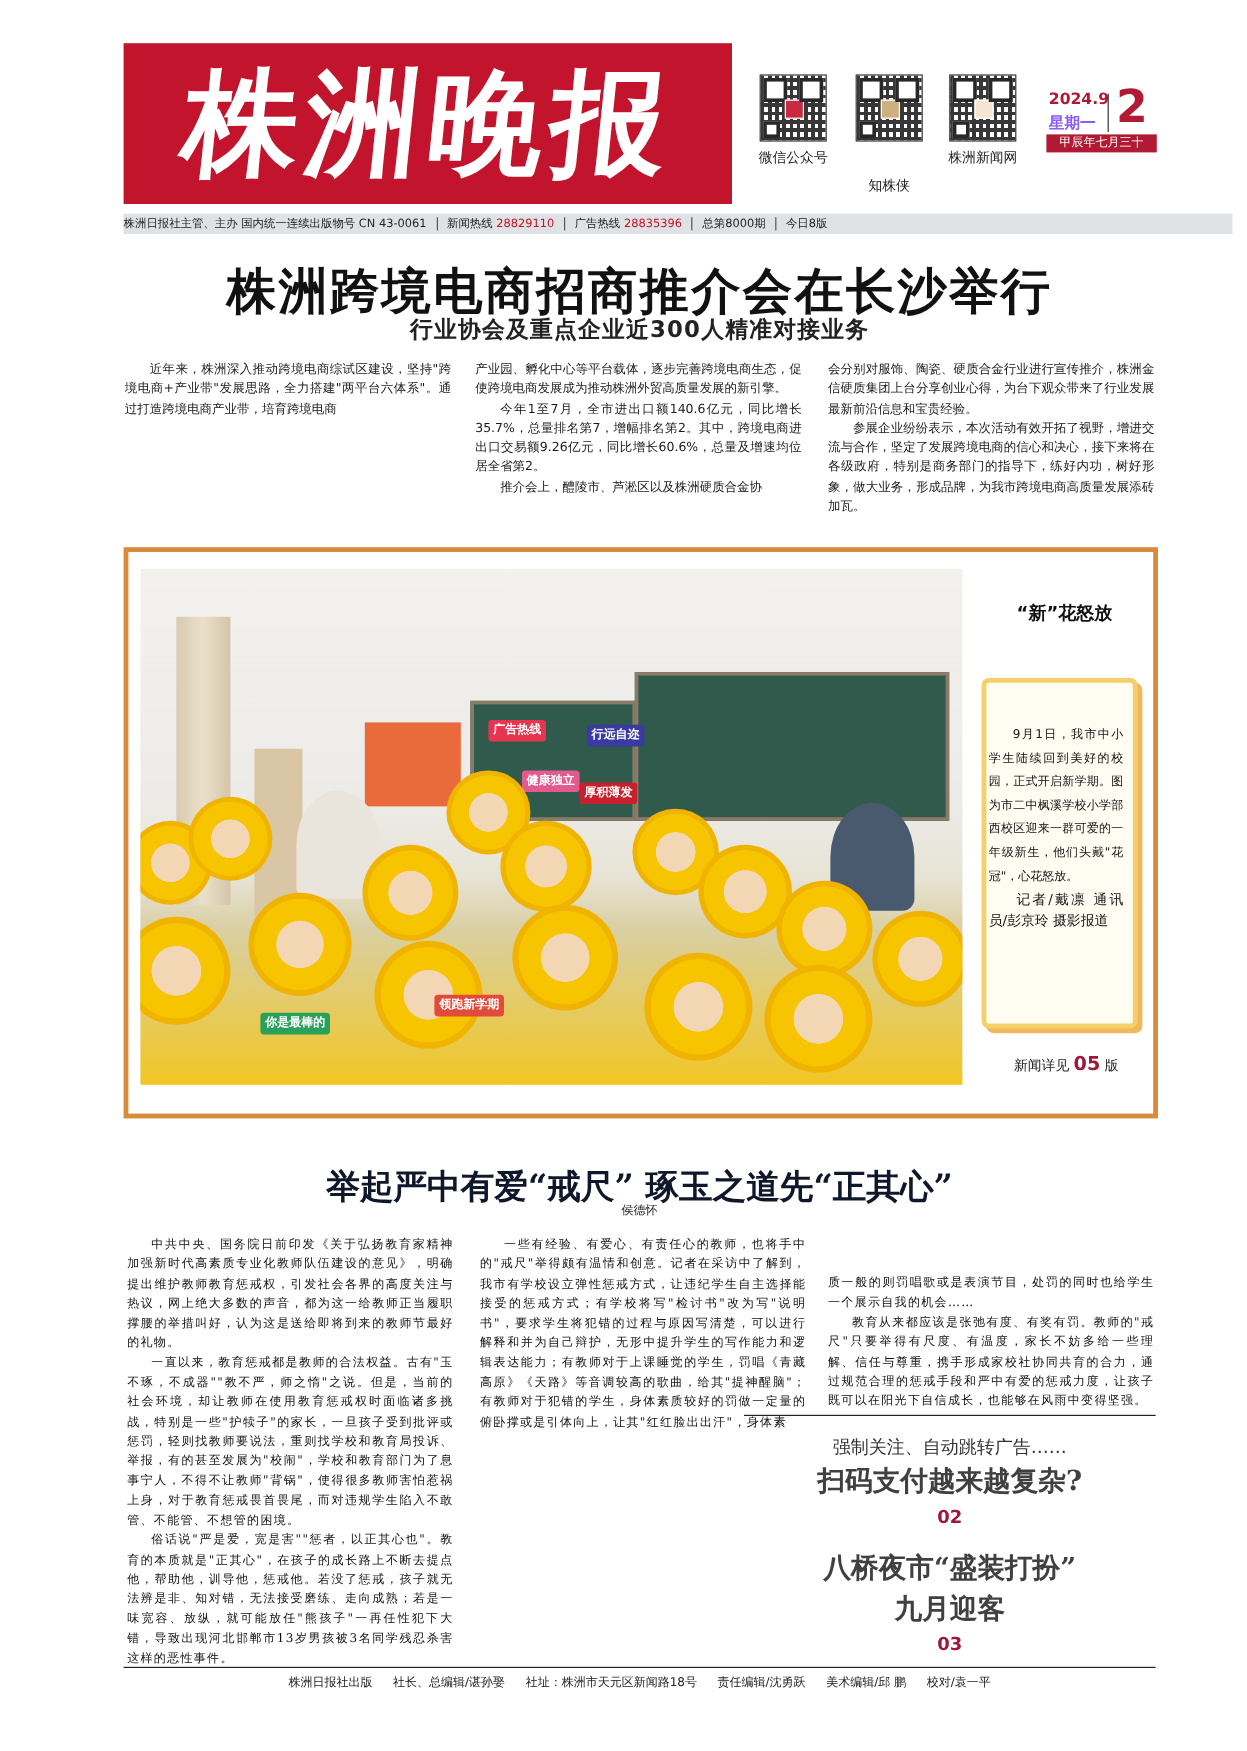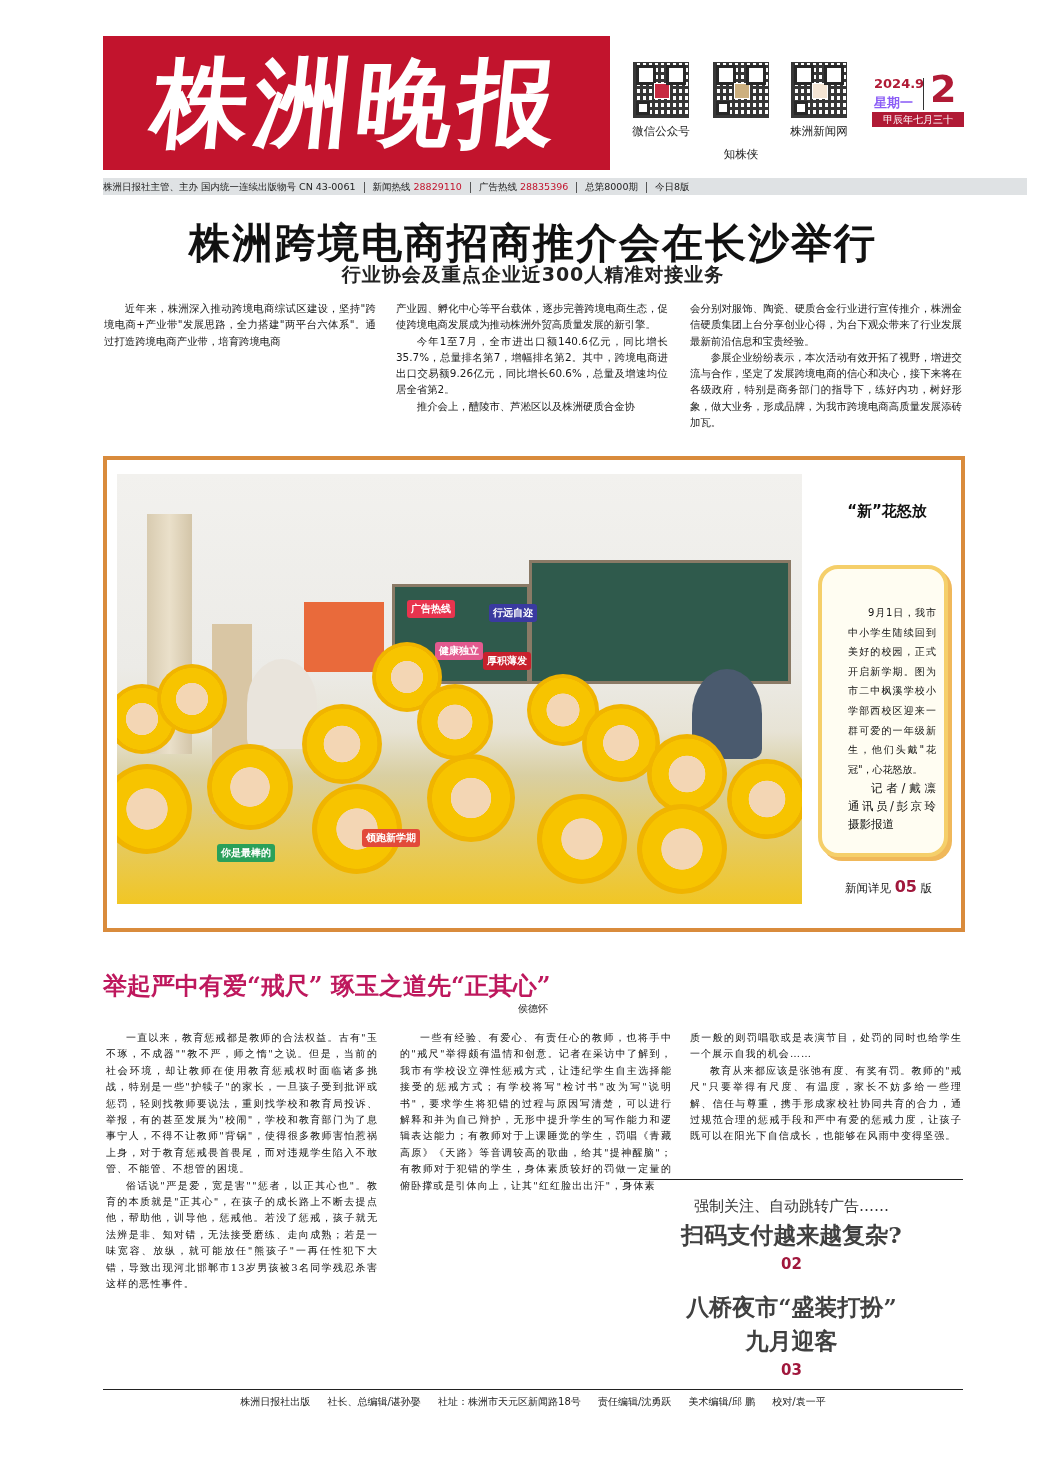--- a/index.html
+++ b/index.html
@@ -48,32 +48,32 @@
   .photo .wall-board-l { position:absolute; left:275px; top:110px; width:138px; height:100px; background:#2f5a4c; border:3px solid #8a7a66; }
   .photo .wall-board-r { position:absolute; left:412px; top:86px; width:262px; height:124px; background:#2f5a4c; border:3px solid #8a7a66; }
   .photo .poster { position:absolute; left:187px; top:128px; width:80px; height:70px; background:#e96a3b; }
   .photo .door { position:absolute; left:95px; top:150px; width:40px; height:190px; background:#d9c6a4; }
   .photo .curtain { position:absolute; left:30px; top:40px; width:45px; height:240px; background:linear-gradient(90deg,#d8cbb0,#eae0ca,#d3c5a8); }
   .photo .sign { position:absolute; height:18px; color:#fff; font-size:10px; font-weight:bold; line-height:18px; padding:0 4px; border-radius:3px; }
   .photo .sunflower { position:absolute; border-radius:50%; background:radial-gradient(circle, #f3d6b4 0 32%, #f7c400 33% 62%, #f0b400 63% 100%); }
   .photo .teacher { position:absolute; border-radius:50% 50% 10px 10px; }
 
   .feature-title { position:absolute; left:812px; top:502px; width:150px; text-align:center; font-size:15px; font-weight:bold; color:#111; }
-  .caption-card { position:absolute; left:818px; top:565px; width:130px; height:292px; background:#fffdf2; border:4px solid #f5cf6a; border-radius:20px; box-shadow:4px 4px 0 #f0b85a; padding:34px 8px 8px 26px; font-size:10px; line-height:19.6px; text-align:justify; color:#111; }
+  .caption-card { position:absolute; left:818px; top:565px; width:130px; height:292px; background:#fffdf2; border:4px solid #f5cf6a; border-radius:6px; box-shadow:4px 4px 0 #f0b85a; padding:34px 8px 8px 2px; font-size:10px; line-height:19.6px; text-align:justify; color:#111; }
   .caption-card p { text-indent:2em; }
   .caption-card .credit { font-size:11.5px; line-height:18px; margin-top:0; }
   .see-page { position:absolute; left:845px; top:877px; font-size:11.5px; color:#222; }
   .see-page .num { color:#a0173c; font-weight:bold; font-size:16px; }
 
   
-  .op-headline { position:absolute; left:103px; top:970px; width:860px; font-family:"DejaVu Serif", serif; font-size:24px; font-weight:bold; color:#be185d; }
+  .op-headline { position:absolute; left:103px; top:970px; width:860px; text-align:center; font-family:"DejaVu Serif", serif; font-size:28px; font-weight:bold; color:#0f172a; }
   .op-author { position:absolute; left:103px; top:1002px; width:860px; text-align:center; font-size:10px; color:#222; }
   .op-col { position:absolute; font-family:"DejaVu Serif", serif; font-size:10px; line-height:16.4px; letter-spacing:1.1px; text-align:justify; color:#111; }
   .op-col p { text-indent:2em; }
-  .op-col p.noindent { text-indent:0; }
+  .op-col p.noindent { text-indent:0;margin-top:32px; }
 
   
   .teaser-rule-top { position:absolute; left:620px; top:1179px; width:343px; height:1px; background:#222; }
   .teaser-kicker { position:absolute; left:620px; top:1197px; width:343px; text-align:center; font-size:15px; color:#333; }
   .teaser-head { position:absolute; left:620px; width:343px; text-align:center; font-family:"DejaVu Serif", serif; font-size:23px; font-weight:bold; color:#404040; line-height:1.3; }
   .teaser-num { position:absolute; left:620px; width:343px; text-align:center; font-size:15px; font-weight:bold; color:#a0173c; }
 
   
   .footer-rule { position:absolute; left:103px; top:1389px; width:860px; height:1px; background:#222; }
   .footer { position:absolute; left:103px; top:1395px; width:860px; text-align:center; font-size:10px; color:#222; white-space:nowrap; }
@@ -176,20 +176,21 @@
 <div class="see-page">
   <span>新闻详见</span>
   <span class="num">05</span>
   <span>版</span>
 </div>
 
 <h2 class="op-headline">举起严中有爱“戒尺”  琢玉之道先“正其心”</h2>
 <div class="op-author">侯德怀</div>
 
 <div class="op-col" style="left:106px; top:1030px; width:272px;">
+  <p>中共中央、国务院日前印发《关于弘扬教育家精神加强新时代高素质专业化教师队伍建设的意见》，明确提出维护教师教育惩戒权，引发社会各界的高度关注与热议，网上绝大多数的声音，都为这一给教师正当履职撑腰的举措叫好，认为这是送给即将到来的教师节最好的礼物。</p>
   <p>一直以来，教育惩戒都是教师的合法权益。古有"玉不琢，不成器""教不严，师之惰"之说。但是，当前的社会环境，却让教师在使用教育惩戒权时面临诸多挑战，特别是一些"护犊子"的家长，一旦孩子受到批评或惩罚，轻则找教师要说法，重则找学校和教育局投诉、举报，有的甚至发展为"校闹"，学校和教育部门为了息事宁人，不得不让教师"背锅"，使得很多教师害怕惹祸上身，对于教育惩戒畏首畏尾，而对违规学生陷入不敢管、不能管、不想管的困境。</p>
   <p>俗话说"严是爱，宽是害""惩者，以正其心也"。教育的本质就是"正其心"，在孩子的成长路上不断去提点他，帮助他，训导他，惩戒他。若没了惩戒，孩子就无法辨是非、知对错，无法接受磨练、走向成熟；若是一味宽容、放纵，就可能放任"熊孩子"一再任性犯下大错，导致出现河北邯郸市13岁男孩被3名同学残忍杀害这样的恶性事件。</p>
 </div>
 <div class="op-col" style="left:400px; top:1030px; width:272px;">
   <p>一些有经验、有爱心、有责任心的教师，也将手中的"戒尺"举得颇有温情和创意。记者在采访中了解到，我市有学校设立弹性惩戒方式，让违纪学生自主选择能接受的惩戒方式；有学校将写"检讨书"改为写"说明书"，要求学生将犯错的过程与原因写清楚，可以进行解释和并为自己辩护，无形中提升学生的写作能力和逻辑表达能力；有教师对于上课睡觉的学生，罚唱《青藏高原》《天路》等音调较高的歌曲，给其"提神醒脑"；有教师对于犯错的学生，身体素质较好的罚做一定量的俯卧撑或是引体向上，让其"红红脸出出汗"，身体素</p>
 </div>
 <div class="op-col" style="left:690px; top:1030px; width:272px;">
   <p class="noindent">质一般的则罚唱歌或是表演节目，处罚的同时也给学生一个展示自我的机会……</p>
   <p>教育从来都应该是张弛有度、有奖有罚。教师的"戒尺"只要举得有尺度、有温度，家长不妨多给一些理解、信任与尊重，携手形成家校社协同共育的合力，通过规范合理的惩戒手段和严中有爱的惩戒力度，让孩子既可以在阳光下自信成长，也能够在风雨中变得坚强。</p>
 </div>

